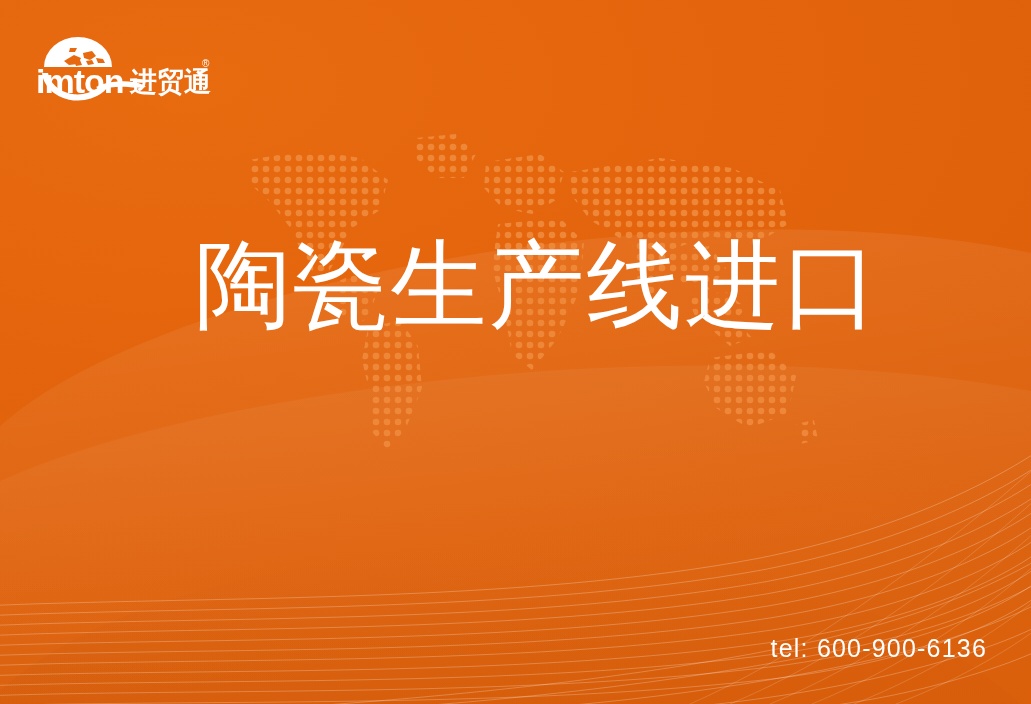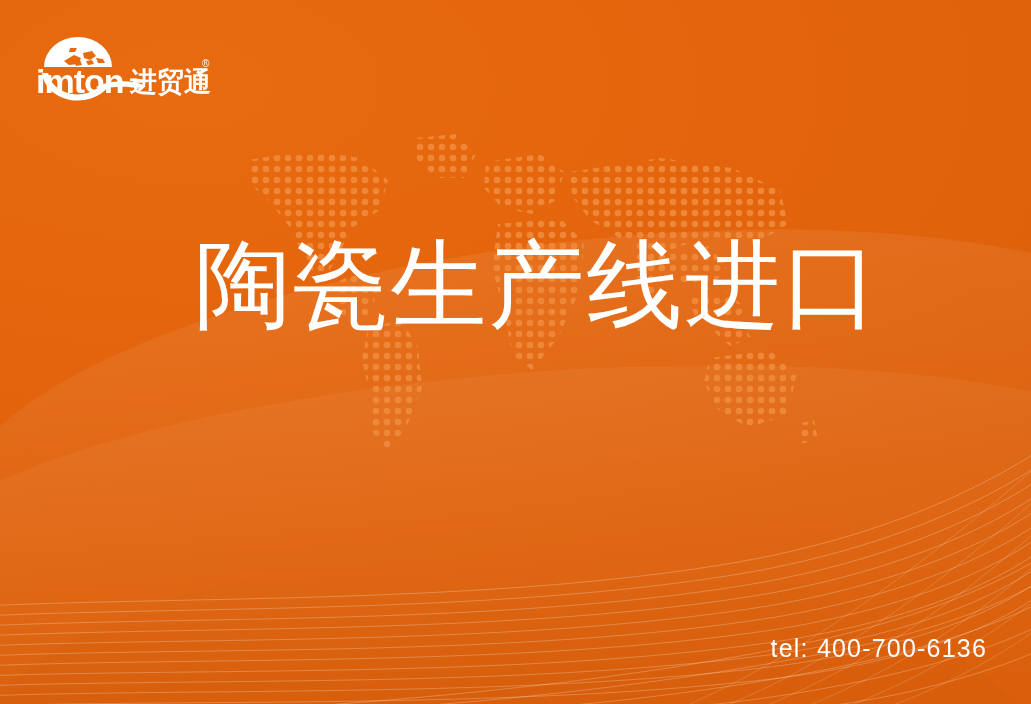--- a/index.html
+++ b/index.html
@@ -226,15 +226,15 @@
 
     <text x="96" y="64" fill="#ffffff" font-family="Liberation Sans, DejaVu Sans, sans-serif" font-size="27" font-weight="bold" letter-spacing="0">进贸通</text>
 
     <text x="168" y="40" fill="#ffffff" font-family="Liberation Sans, sans-serif" font-size="10">®</text>
   </svg>
 
   <div class="headline">
     <span class="hl-line">陶瓷生产线进口</span>
   </div>
 
-  <div class="tel">tel: 400-700-6136</div>
+  <div class="tel">tel: 600-900-6136</div>
 
 </div>
 
 </body></html>

